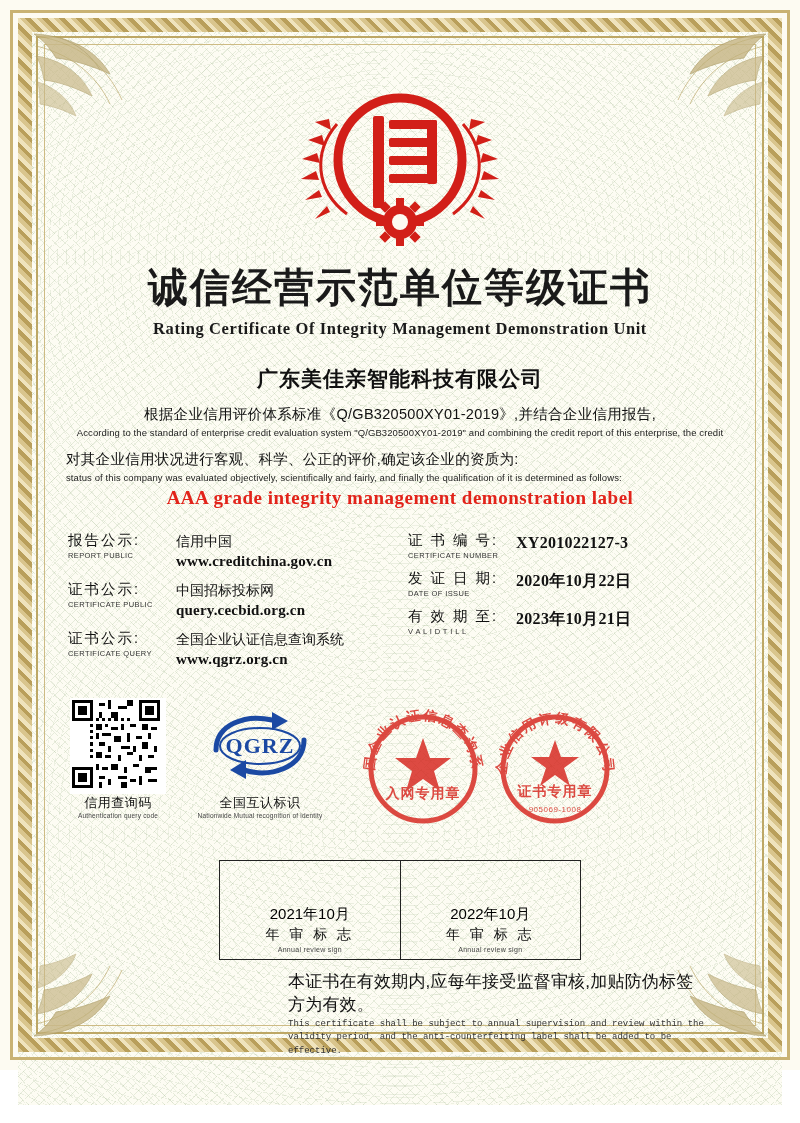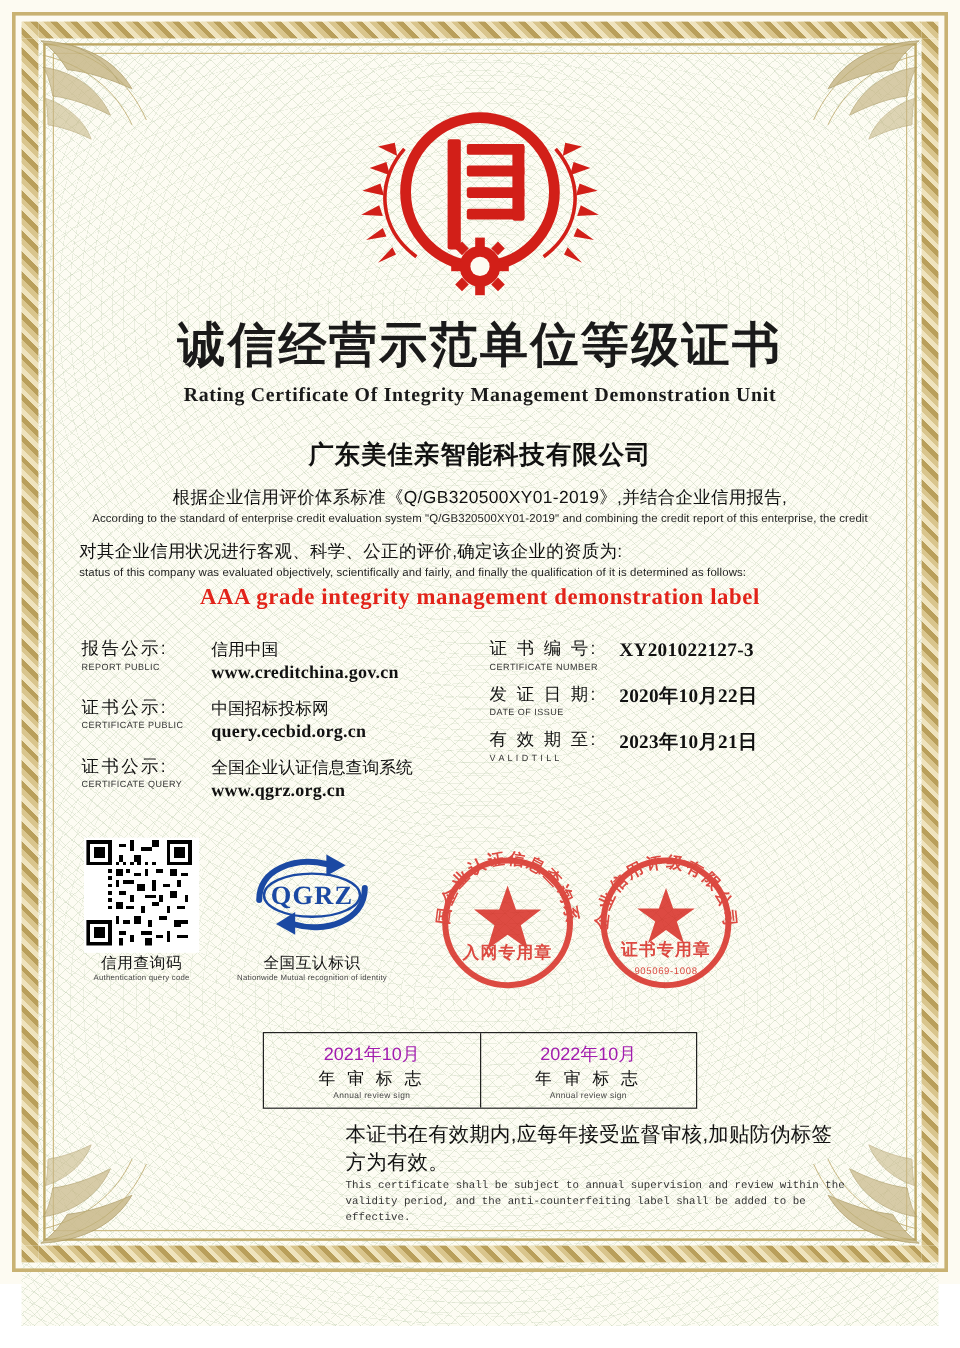--- a/index.html
+++ b/index.html
@@ -270,21 +270,21 @@
     margin: 6px auto 0;
     width: 360px;
     border: 1.5px solid #222;
   }
   .review-cell {
     width: 50%;
     text-align: center;
     padding: 8px 0 6px;
   }
   .review-cell + .review-cell { border-left: 1.5px solid #222; }
-  .review-cell .d { font-size: 15px; color: #a21caf; }
+  .review-cell .d { font-size: 15px; color: #000000; margin-top: 36px; }
   .review-cell .c { font-size: 14px; color: #111; letter-spacing: 3px; margin-top: 2px; }
   .review-cell .e { font-size: 7px; color: #444; letter-spacing: .3px; margin-top: 2px; }
 
   .footnote {
     margin: 10px 0 0 228px;
     width: 420px;
   }
   .footnote .cn {
     font-size: 17px;
     color: #111;

